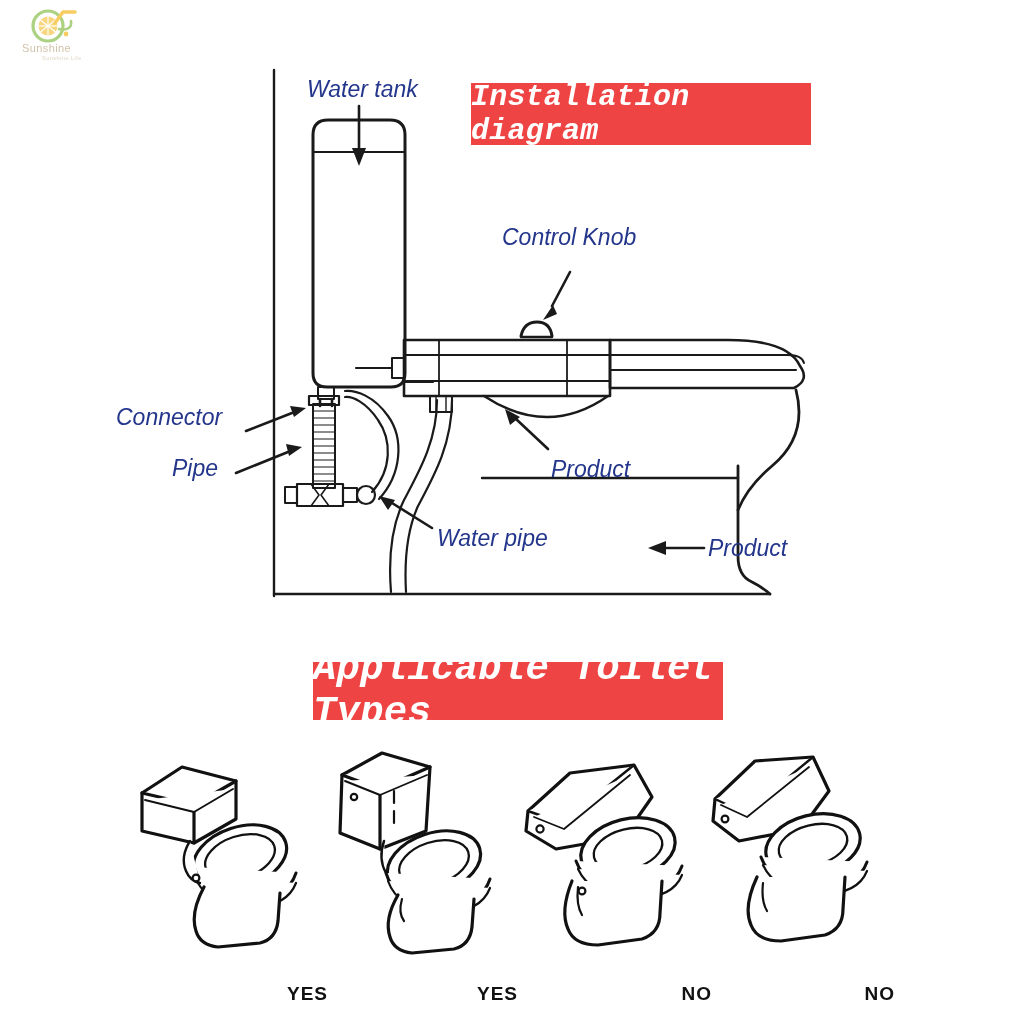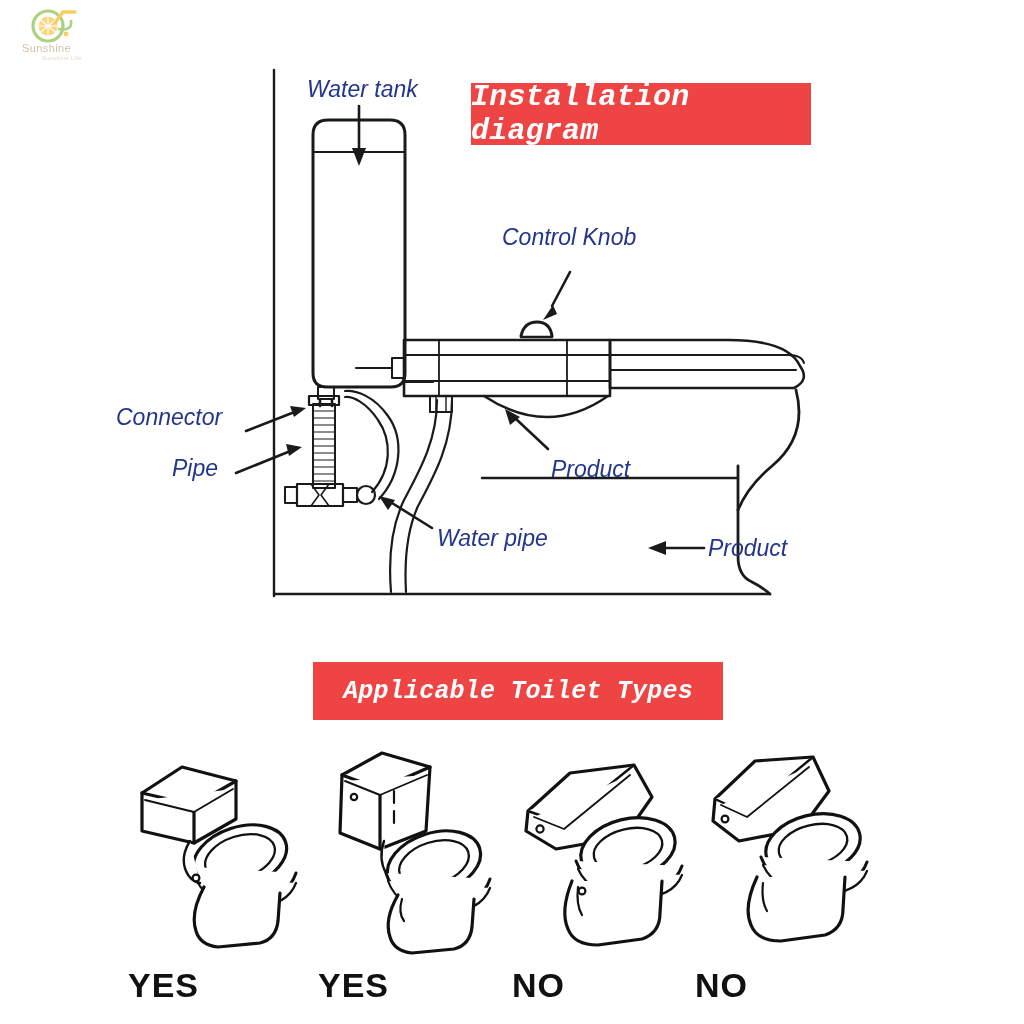--- a/index.html
+++ b/index.html
@@ -49,21 +49,21 @@
     font-family: Liberation Mono, monospace;
   }
   #banner-install {
     left: 471px; top: 83px;
     width: 340px; height: 62px;
     font-size: 30px;
   }
   #banner-types {
     left: 313px; top: 662px;
     width: 410px; height: 58px;
-    font-size: 25px;
+    font-size: 39px;
   }
 
   
   .callout {
     position: absolute;
     color: #24368c;
     font-style: italic;
     font-size: 23px;
     white-space: nowrap;
     font-family: "Liberation Sans", sans-serif;
@@ -91,22 +91,22 @@
     width: 200px;
     height: 260px;
   }
   #type-0 { left: 128px; }
   #type-1 { left: 318px; }
   #type-2 { left: 512px; }
   #type-3 { left: 695px; }
   .type-verdict {
     position: absolute;
     bottom: 0; left: 0; width: 200px;
-    text-align: left;
-    font-size: 34px;
+    text-align: right;
+    font-size: 19px;
     font-weight: bold;
     color: #111111;
     letter-spacing: 1px;
     font-family: "Liberation Sans", sans-serif;
   }
   .type-art { position: absolute; left: 0; top: 0; width: 200px; height: 215px; }
 </style>
 </head>
 <body>
 

